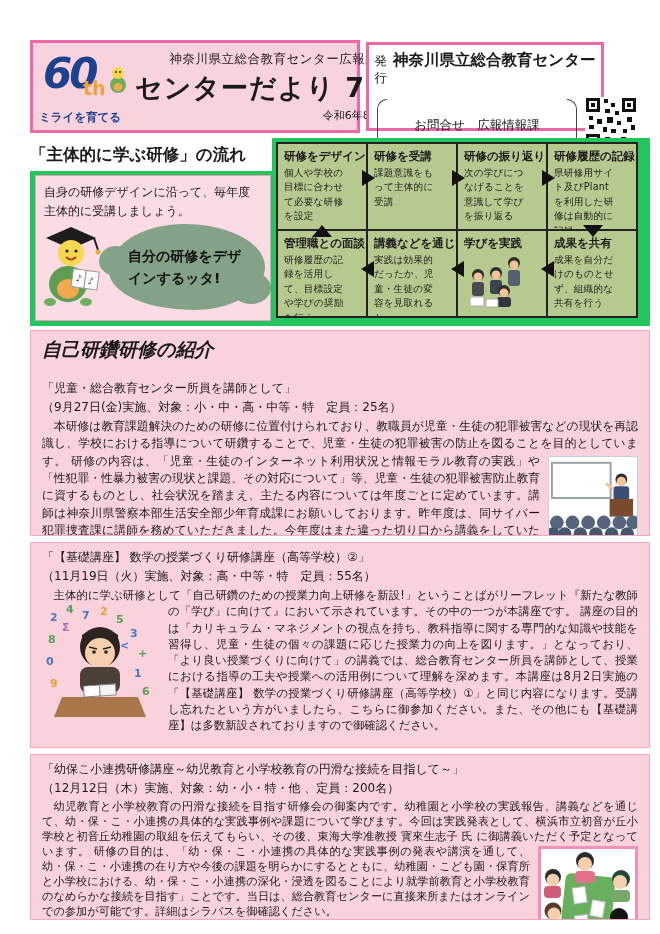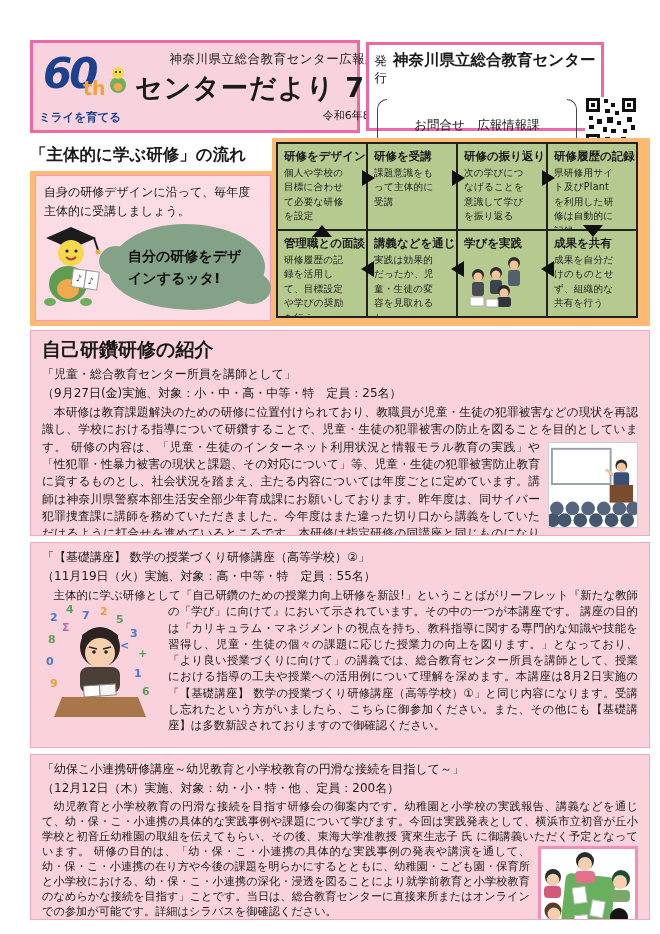--- a/index.html
+++ b/index.html
@@ -27,21 +27,21 @@
   .contact-row{display:flex;align-items:center;margin-top:4px;gap:4px;}
   .paren{width:9px;height:46px;flex:none;}
   .paren-l{border-left:1.6px solid #444;border-top:1.6px solid #444;border-bottom:1.6px solid #444;border-radius:10px 0 0 10px;}
   .paren-r{border-right:1.6px solid #444;border-top:1.6px solid #444;border-bottom:1.6px solid #444;border-radius:0 10px 10px 0;}
   .contact-col{flex:1;text-align:center;}
   .contact1{font-size:12.5px;margin-top:26px;}
   .contact2{font-size:14px;font-weight:bold;margin-top:3px;white-space:nowrap;}
   .qr{flex:none;margin-left:4px;}
 
   
-  .flow-panel{position:absolute;left:30px;top:138px;width:620px;height:188px;background:#fdba74;}
+  .flow-panel{position:absolute;left:30px;top:138px;width:620px;height:188px;background:#22c55e;}
   .flow-title-box{position:absolute;left:0;top:0;width:242px;height:33px;background:#fff;display:flex;align-items:center;}
   .flow-title{font-size:16.5px;font-weight:bold;white-space:nowrap;}
   .flow-intro-box{position:absolute;left:5px;top:37px;width:236px;height:146px;box-sizing:border-box;
                   background:#fbdce4;border:1px solid #f09cb6;padding:7px 8px;}
   .flow-intro{font-size:12px;line-height:1.6;}
   .turtle{position:absolute;left:2px;bottom:2px;}
   .bubble{position:absolute;right:5px;bottom:10px;width:156px;height:86px;background:#84a287;
           border-radius:48% 52% 46% 54%/55% 50% 50% 45%;display:flex;align-items:center;justify-content:center;text-align:left;}
   .bubble:before{content:"";position:absolute;left:-10px;top:22px;width:34px;height:30px;background:#84a287;border-radius:50%;}
   .bubble:after{content:"";position:absolute;right:-6px;bottom:6px;width:40px;height:32px;background:#84a287;border-radius:50%;}
@@ -60,21 +60,21 @@
   .arr-l{border-top:8px solid transparent;border-bottom:8px solid transparent;border-right:13px solid #111;}
   .arr-u{border-left:10px solid transparent;border-right:10px solid transparent;border-bottom:12px solid #111;}
   .arr-dn{border-left:10px solid transparent;border-right:10px solid transparent;border-top:12px solid #111;}
 
   
   .sec{position:absolute;left:30px;width:620px;box-sizing:border-box;background:#f9d2db;
        border:1.5px solid #f2a9c0;padding:6px 11px;overflow:hidden;}
   .sec-b{top:330px;height:206px;}
   .sec-c{top:542px;height:206px;}
   .sec-d{top:754px;height:166px;}
-  .sec-head{font-size:19px;font-weight:bold;margin:0 0 3px 0;}
+  .sec-head{font-size:19px;font-weight:bold;margin:0 0 17px 0;font-style:italic;}
   .c-name{font-size:12px;margin:0 0 2px 0;}
   .c-meta{font-size:12px;margin:0 0 2px 0;}
   .c-body{margin:0;text-align:justify;}
   .sec-b .c-body{font-size:11.8px;line-height:1.47;}
   .sec-c .c-body{font-size:11.4px;line-height:1.43;}
   .sec-d .c-body{font-size:11.2px;line-height:1.34;}
 
   .fig{box-sizing:border-box;}
   .fig-lecture{float:right;width:90px;height:86px;background:#fff;border:1px solid #c9ced6;margin:3px 0 3px 8px;}
   .fig-math{float:left;width:118px;height:122px;margin:2px 8px 2px 0;}

